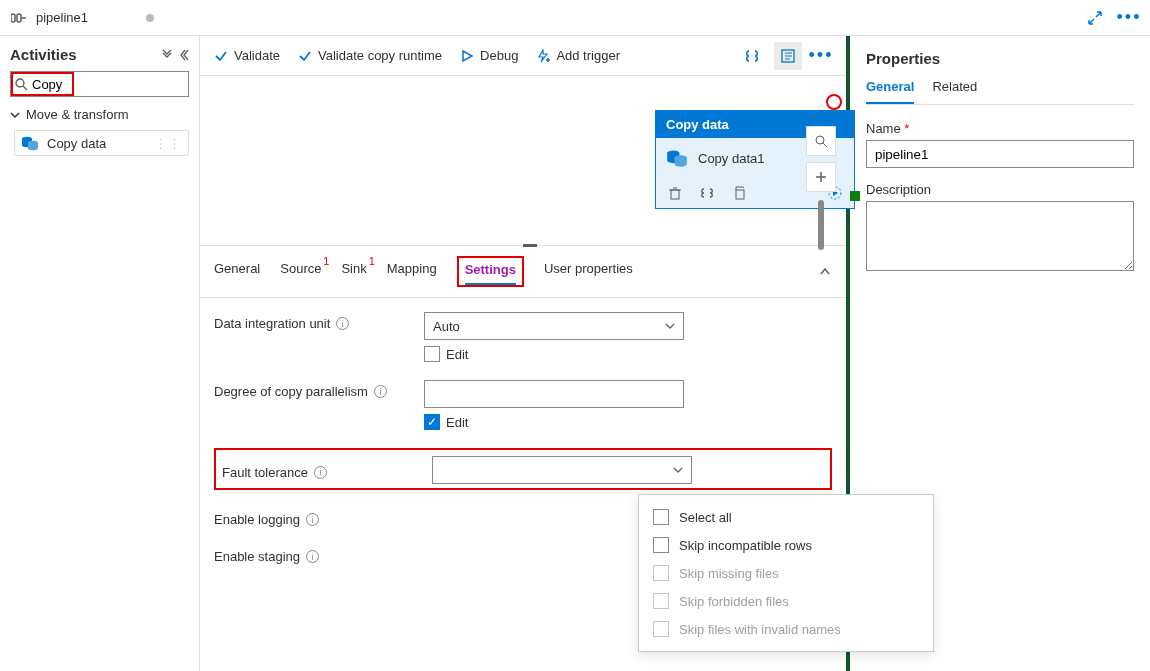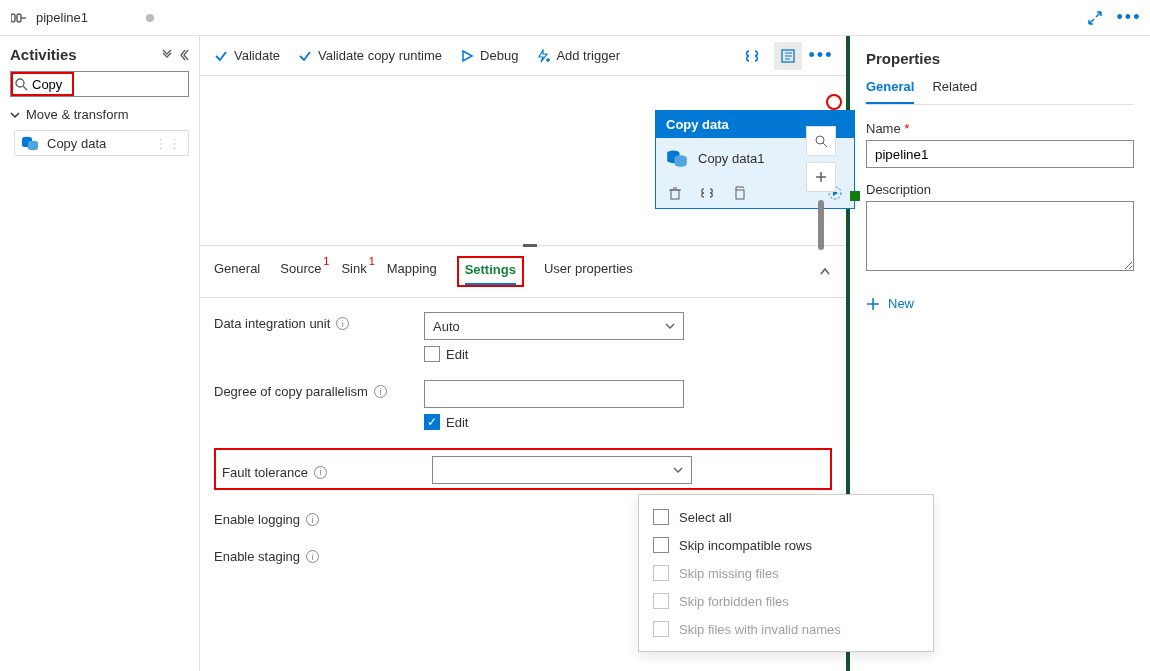--- a/index.html
+++ b/index.html
@@ -47,21 +47,21 @@
   .copy-card-footer .right { margin-left:auto; color:#0078d4; }
   .green-port { position:absolute; right:-6px; top:80px; width:10px; height:10px; background:#107c10; }
   .canvas-tools { position:absolute; right:10px; top:50px; display:flex; flex-direction:column; gap:6px; }
   .tool-btn { width:30px; height:30px; border:1px solid #ddd; display:flex; align-items:center; justify-content:center; background:#fff; cursor:pointer; color:#605e5c; }
   .tool-bar { width:6px; height:50px; background:#888; margin-left:12px; margin-top:2px; border-radius:3px;}
   .dash { width:14px; height:3px; background:#605e5c; margin:0 auto; margin-top:-4px;}
 
   
   .tabs-row { display:flex; align-items:center; gap:20px; padding:10px 14px; border-bottom:1px solid #e1dfdd; }
   .tab { font-size:13px; cursor:pointer; padding-bottom:6px; position:relative; }
-  .tab.active { color:#15803d; font-weight:600; border-bottom:2px solid #0078d4; }
+  .tab.active { color:#a21caf; font-weight:600; border-bottom:2px solid #0078d4; }
   .tab .badge { position:absolute; top:-6px; right:-8px; color:#e50000; font-size:11px; }
   .tabs-row .chev { margin-left:auto; color:#605e5c; cursor:pointer; }
   .settings-highlight { border:2px solid #e50000; padding:4px 6px 0; }
 
   .settings-body { padding:14px 14px 14px 14px; position:relative; }
   .form-row { display:flex; align-items:flex-start; margin-bottom:18px; }
   .form-label { width:210px; display:flex; align-items:center; gap:6px; font-size:13px; padding-top:4px; }
   .info-icon { width:13px; height:13px; border:1px solid #888; border-radius:50%; display:inline-flex; align-items:center; justify-content:center; font-size:9px; color:#888; }
   .form-ctrl { flex:1; max-width:260px; }
   .select-box { height:28px; border:1px solid #8a8886; display:flex; align-items:center; padding:0 8px; justify-content:space-between; cursor:pointer; }
@@ -379,22 +379,15 @@
   <div class="rightpanel">
     <h3>Properties</h3>
     <div class="rp-tabs">
       <div class="rp-tab active">General</div>
       <div class="rp-tab">Related</div>
     </div>
     <label class="rp-label"><span>Name</span> <span class="req">*</span></label>
     <input class="rp-input" value="pipeline1" style="">
     <label class="rp-label">Description</label>
     <textarea class="rp-textarea" style=""></textarea>
-    <div class="add-new">
-      <svg width="14" height="14" viewBox="0 0 14 14">
-          <line x1="7" y1="1" x2="7" y2="13" stroke="#0078d4" stroke-width="1.5"></line>
-          <line x1="1" y1="7" x2="13" y2="7" stroke="#0078d4" stroke-width="1.5"></line>
-        </svg>
-      <span>New</span>
-    </div>
   </div>
 
 </div>
 
 </body></html>

